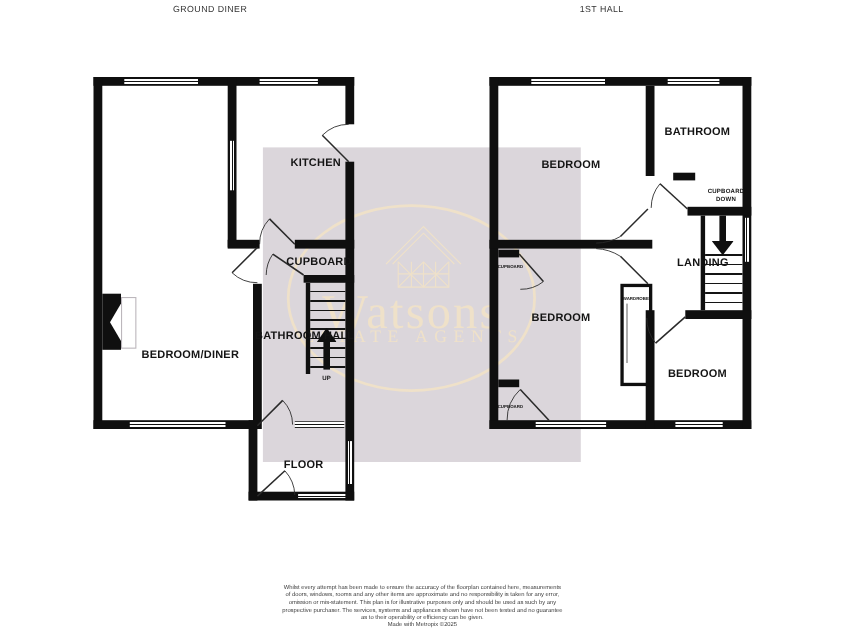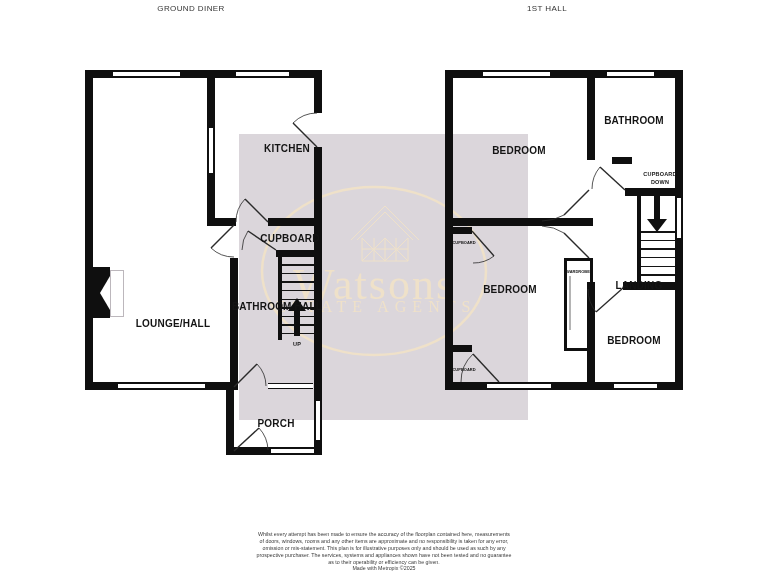--- a/index.html
+++ b/index.html
@@ -89,22 +89,22 @@
   <div class="winv" style="left:315px;top:401px;height:39px;"></div>
 
   <div class="treads" style="left:282px;top:257px;width:32px;height:83px;"></div>
   <div class="arrowhead-up" style="left:288px;top:298px;width:18px;height:13px;"></div>
   <div class="wall" style="left:294px;top:310px;width:6px;height:26px;z-index:9;"></div>
 
   <div class="lbl" style="left:247px;top:148px;margin-left:40px;">KITCHEN</div>
   <div class="lbl" style="left:290px;top:238px;">CUPBOARD</div>
   <div class="lbl" style="left:277px;top:306px;">BATHROOM HALL</div>
   <div class="lbl small" style="left:297px;top:344px;">UP</div>
-  <div class="lbl" style="left:173px;top:323px;">LOUNGE/HALL</div>
-  <div class="lbl" style="left:276px;top:423px;">PORCH</div>
+  <div class="lbl" style="left:173px;top:323px;">BEDROOM/DINER</div>
+  <div class="lbl" style="left:276px;top:423px;">FLOOR</div>
 
   <div class="title" style="left:547px;top:8px;">1ST HALL</div>
 
   <div class="wall" style="left:445px;top:70px;width:238px;height:8px;"></div>
   <div class="wall" style="left:445px;top:70px;width:8px;height:320px;"></div>
   <div class="wall" style="left:445px;top:382px;width:238px;height:8px;"></div>
   <div class="wall" style="left:675px;top:70px;width:8px;height:320px;"></div>
 
   <div class="wall" style="left:587px;top:78px;width:8px;height:82px;"></div>
   <div class="wall" style="left:612px;top:157px;width:20px;height:7px;"></div>
@@ -124,21 +124,21 @@
   <div class="winv" style="left:676px;top:198px;height:40px;"></div>
 
   <div class="treads" style="left:641px;top:224px;width:34px;height:58px;"></div>
   <div class="wall" style="left:654px;top:196px;width:6px;height:24px;z-index:9;"></div>
   <div class="arrowhead-down" style="left:647px;top:219px;width:20px;height:13px;"></div>
 
   <div class="lbl" style="left:519px;top:150px;">BEDROOM</div>
   <div class="lbl" style="left:634px;top:120px;">BATHROOM</div>
   <div class="lbl small" style="left:660px;top:174px;">CUPBOARD</div>
   <div class="lbl small" style="left:660px;top:182px;">DOWN</div>
-  <div class="lbl" style="left:639px;top:239px;margin-top:46px;">LANDING</div>
+  <div class="lbl" style="left:639px;top:239px;">LANDING</div>
   <div class="lbl" style="left:510px;top:289px;">BEDROOM</div>
   <div class="lbl" style="left:634px;top:340px;">BEDROOM</div>
   <div class="lbl tiny" style="left:578px;top:271px;">WARDROBE</div>
   <div class="lbl tiny" style="left:464px;top:242px;">CUPBOARD</div>
   <div class="lbl tiny" style="left:464px;top:369px;">CUPBOARD</div>
 
   <svg id="door-svg" width="768" height="576" viewBox="0 0 768 576">
     <g fill="none" stroke="#2a2a2a">
       <g stroke-width="1.4">
         <path d="M317 147 L293 123"></path>

